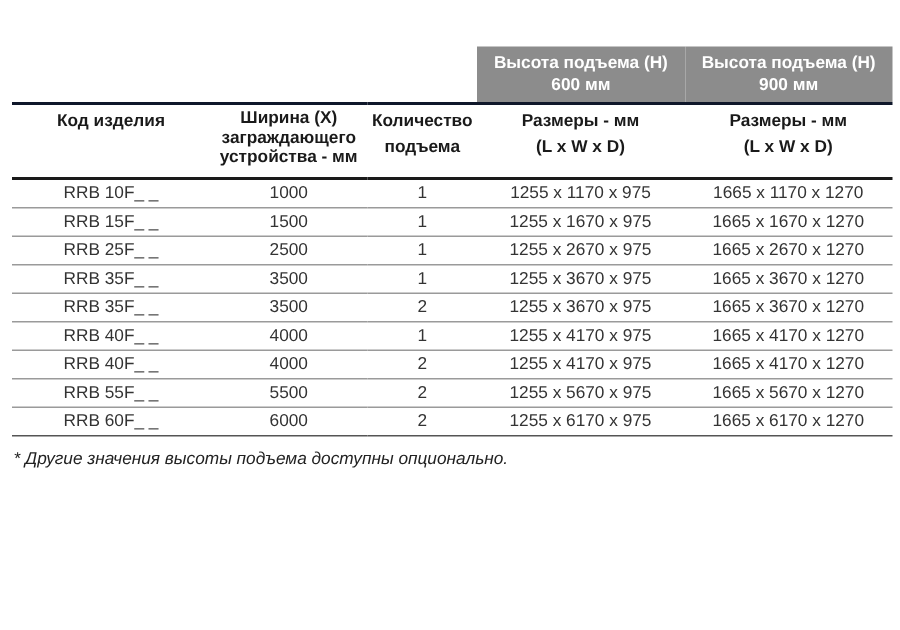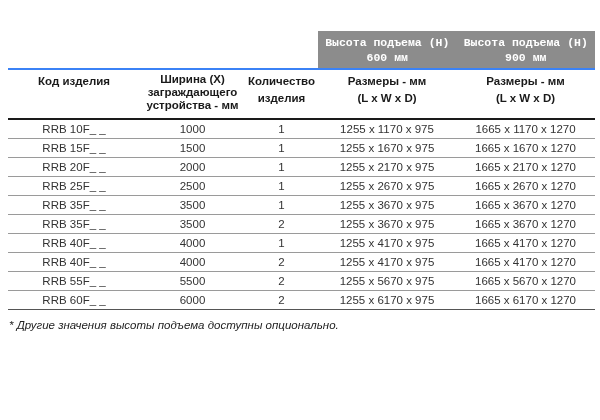--- a/index.html
+++ b/index.html
@@ -24,26 +24,25 @@
   }
   .band-cell {
     flex: 1;
     background: #8c8c8c;
     color: #ffffff;
     font-weight: bold;
     font-size: 11.5px;
     line-height: 15px;
     text-align: center;
     padding: 4px 0 3px 0;
-    font-family: Liberation Mono, monospace;
   }
   table.spec {
     width: 587px;
     border-collapse: collapse;
-    border-top: 2px solid #3b82f6;
+    border-top: 2px solid #0f172a;
     table-layout: fixed;
   }
   col.c-code    { width: 132px; }
   col.c-width   { width: 105px; }
   col.c-pistons { width: 73px; }
   col.c-s600    { width: 138px; }
   col.c-s900    { width: 139px; }
   thead th {
     font-size: 11.5px;
     font-weight: bold;
@@ -105,21 +104,21 @@
       <col class="c-code">
         <col class="c-width">
         <col class="c-pistons">
         <col class="c-s600">
         <col class="c-s900">
     </colgroup>
     <thead>
       <tr>
         <th><span>Код изделия</span></th>
         <th><span class="wrap3">Ширина (X) заграждающего устройства - мм</span></th>
-        <th><span>Количество изделия</span></th>
+        <th><span>Количество подъема</span></th>
         <th>
           <span class="sub">Размеры - мм</span>
           <span class="sub">(L x W x D)</span>
         </th>
         <th>
           <span class="sub">Размеры - мм</span>
           <span class="sub">(L x W x D)</span>
         </th>
       </tr>
     </thead>
@@ -130,27 +129,20 @@
         <td>1</td>
         <td>1255 x 1170 x 975</td>
         <td>1665 x 1170 x 1270</td>
       </tr>
       <tr>
         <td>RRB 15F_ _</td>
         <td>1500</td>
         <td>1</td>
         <td>1255 x 1670 x 975</td>
         <td>1665 x 1670 x 1270</td>
-      </tr>
-      <tr>
-        <td>RRB 20F_ _</td>
-        <td>2000</td>
-        <td>1</td>
-        <td>1255 x 2170 x 975</td>
-        <td>1665 x 2170 x 1270</td>
       </tr>
       <tr>
         <td>RRB 25F_ _</td>
         <td>2500</td>
         <td>1</td>
         <td>1255 x 2670 x 975</td>
         <td>1665 x 2670 x 1270</td>
       </tr>
       <tr>
         <td>RRB 35F_ _</td>

